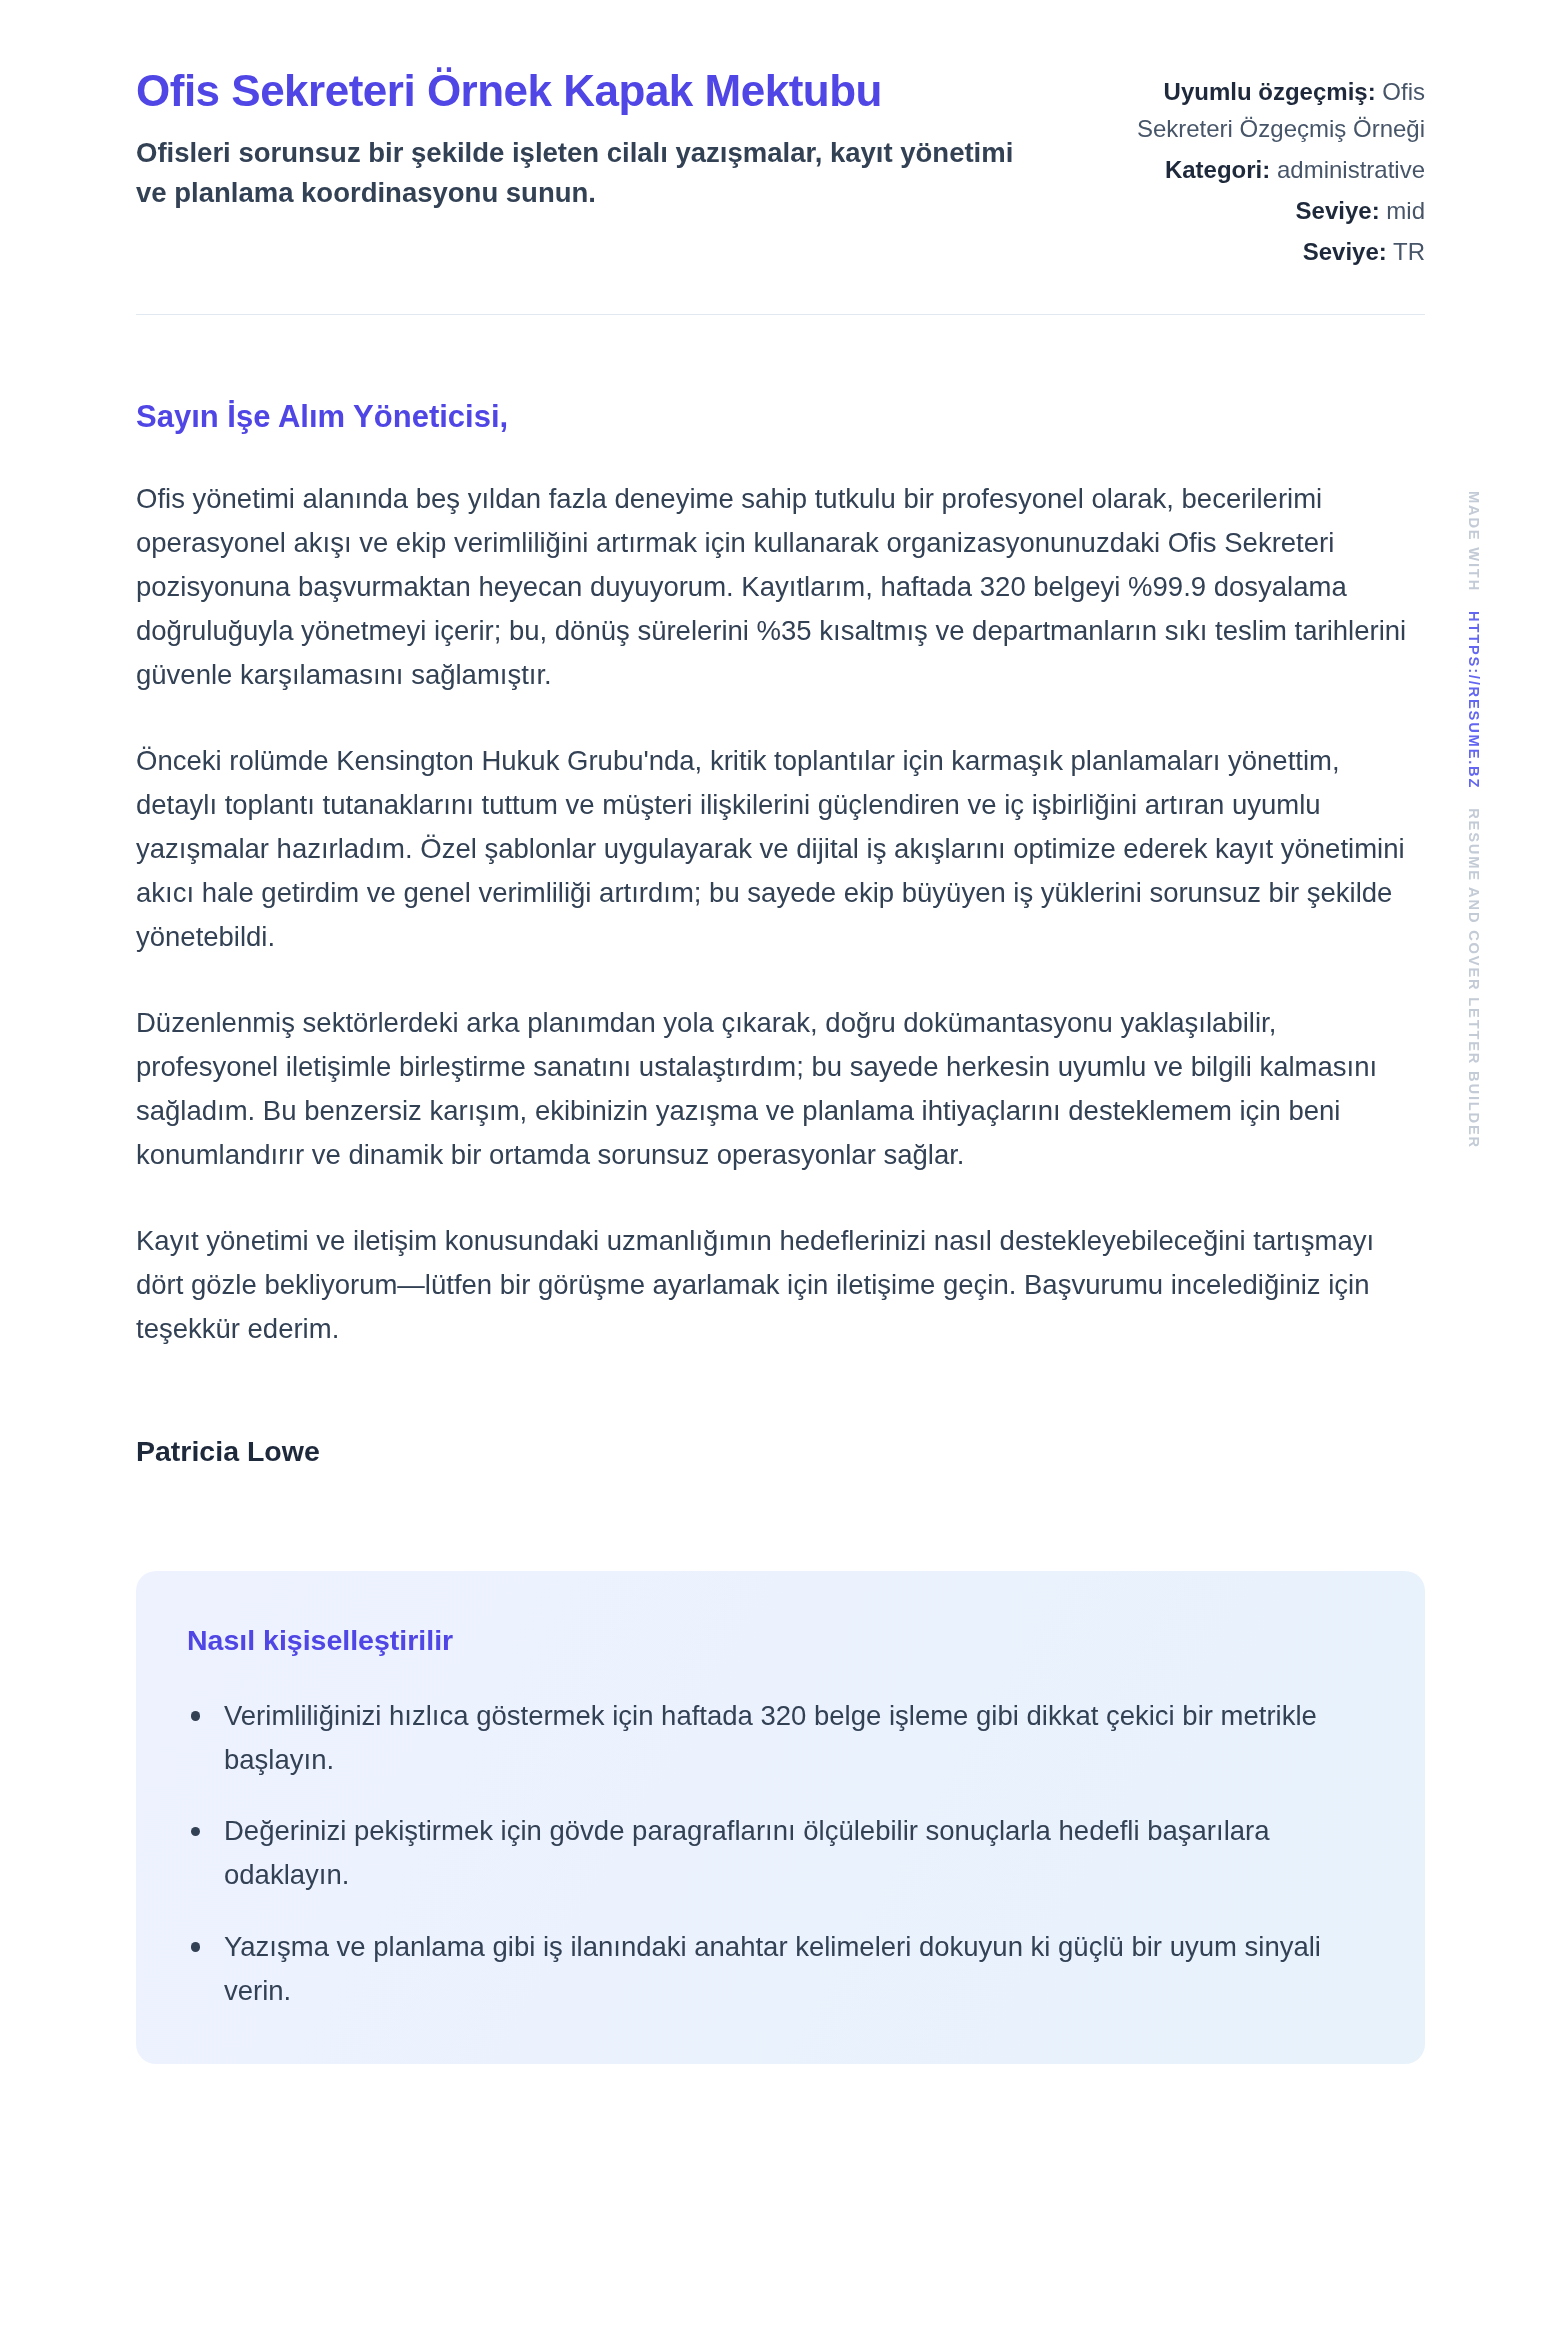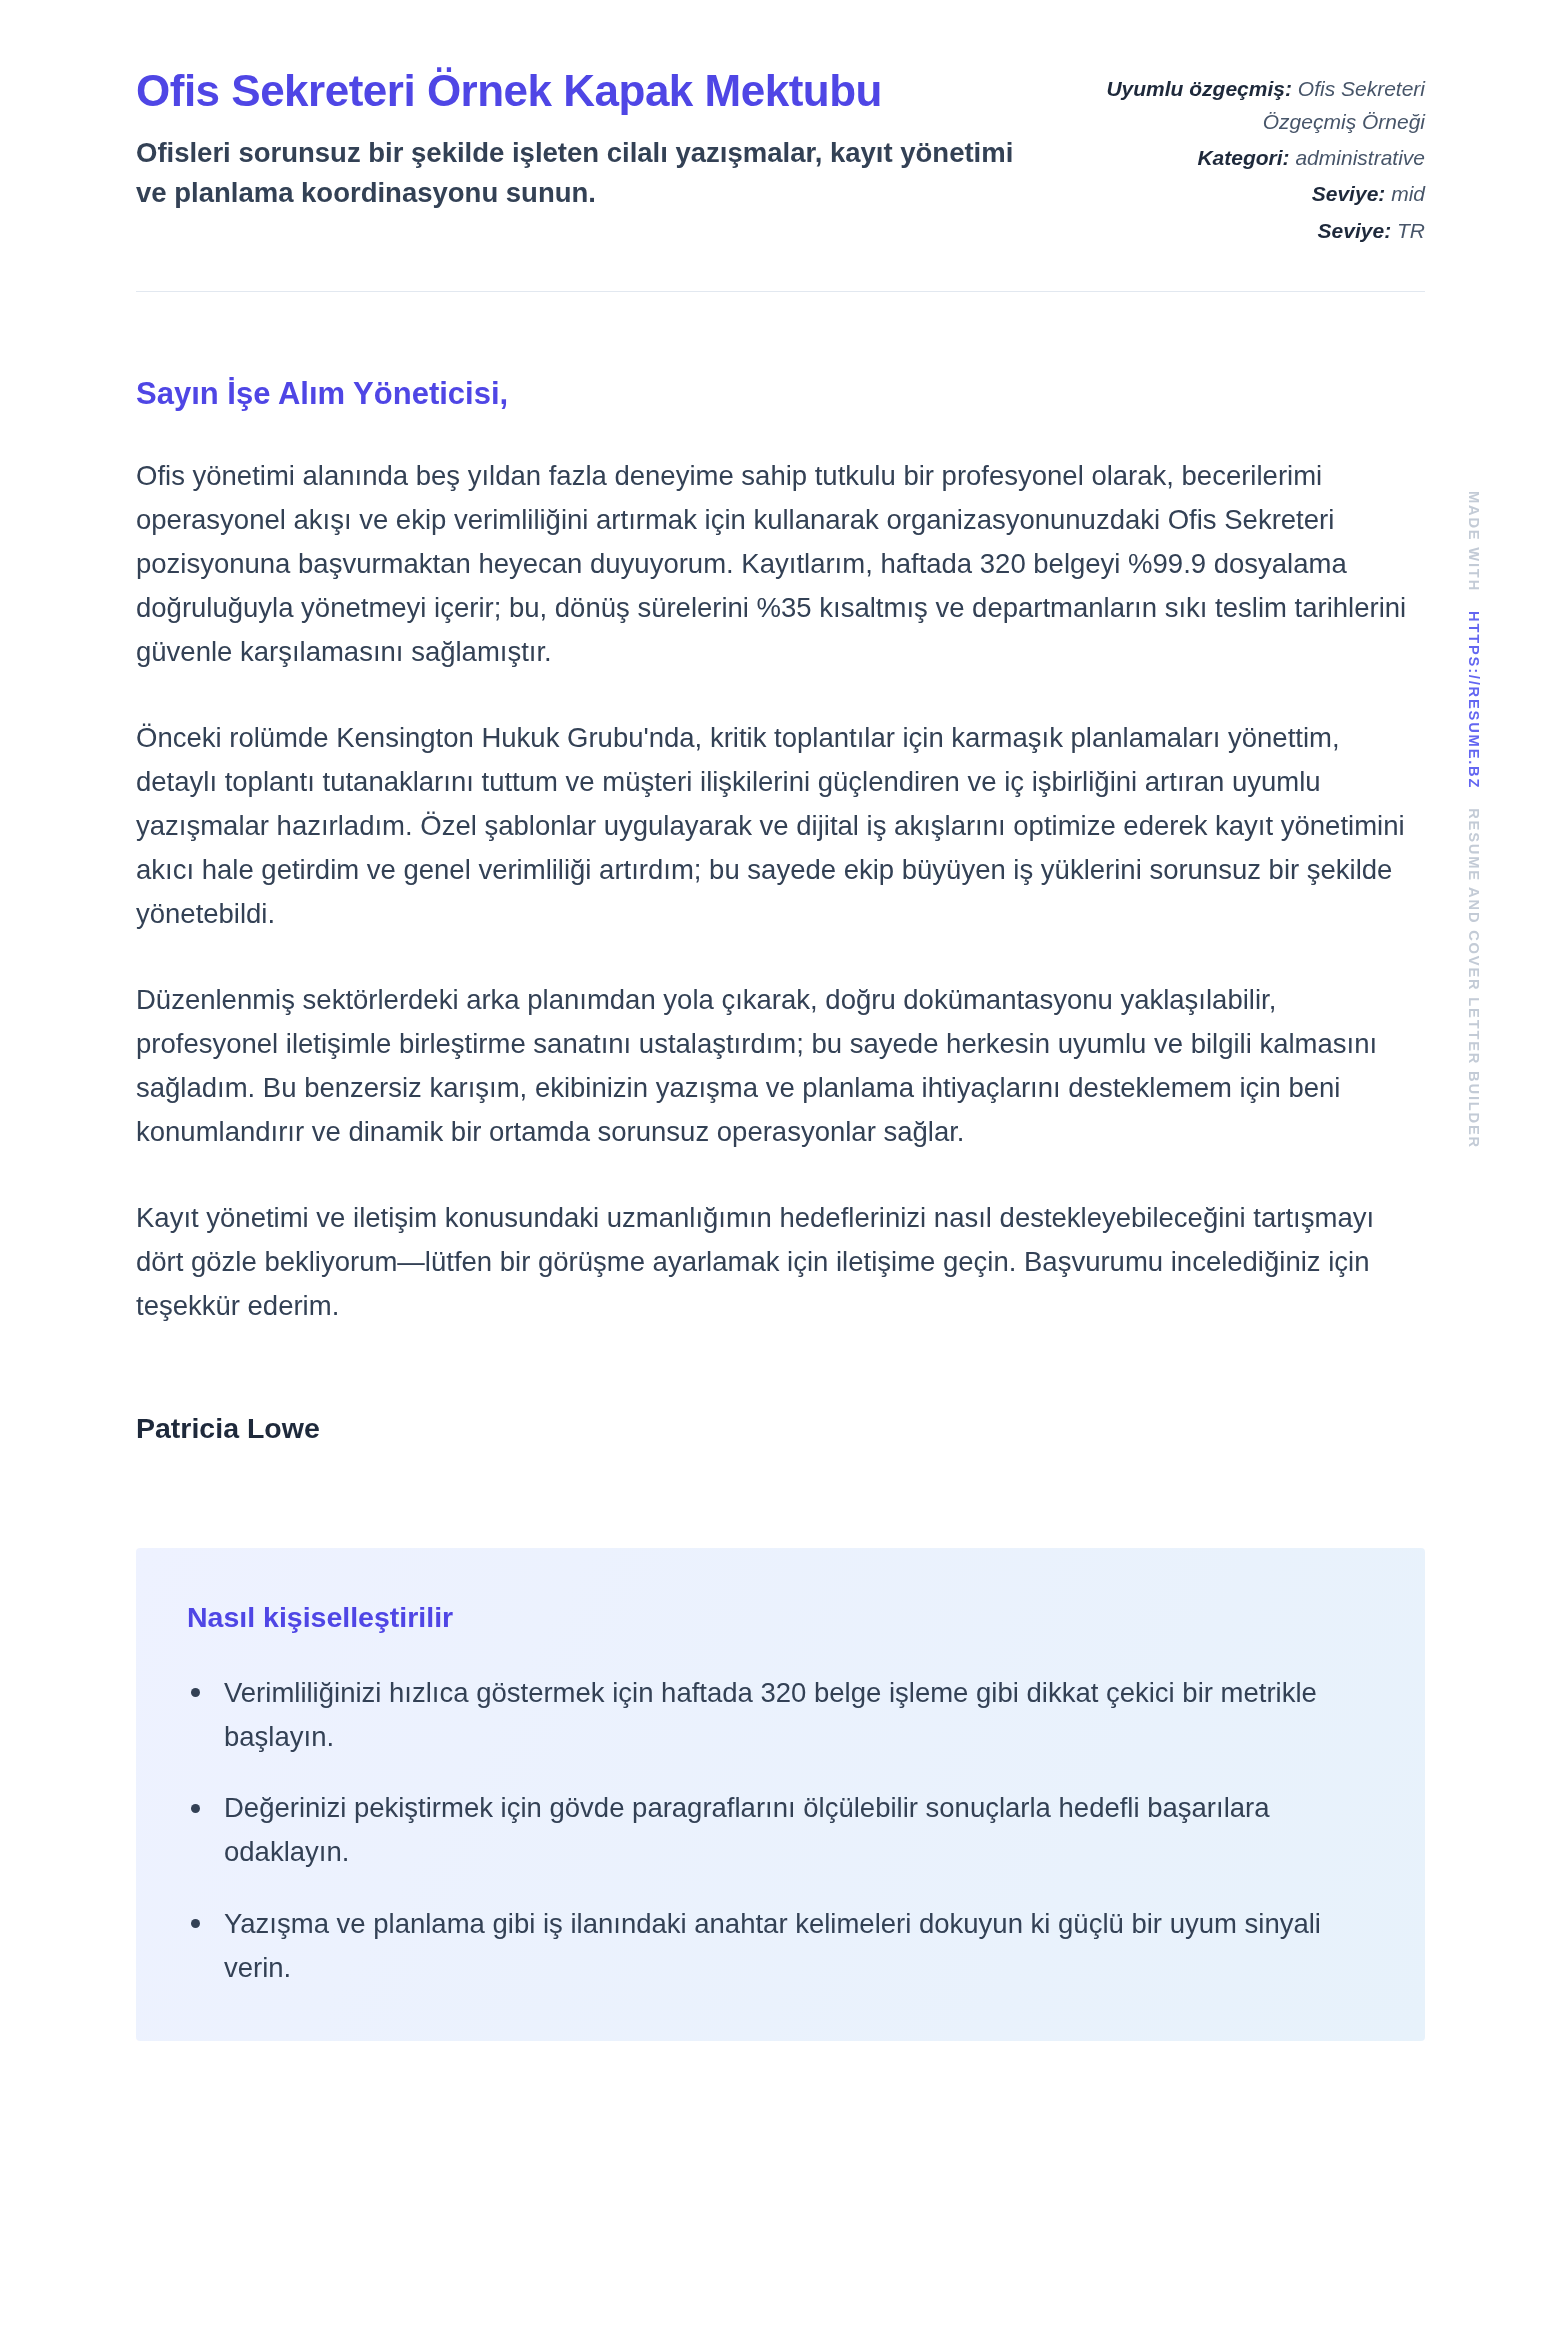--- a/index.html
+++ b/index.html
@@ -48,24 +48,23 @@
   .subtitle{
     color:var(--text);
     font-size:27.5px;
     line-height:1.45;
     font-weight:700;
     max-width:882px;
   }
   .meta{
     flex:0 0 331px;
     text-align:right;
-    font-size:21px;
+    font-size:24px;
     line-height:1.55;
     padding-top:7.3px;
-    font-style:italic;
   }
   .meta-row{margin-bottom:3.7px;}
   .meta-label{font-weight:700;color:var(--text-strong);}
   .meta-value{color:#475569;}
 
   .divider{
     border:none;
     border-top:1.8px solid var(--divider);
     margin-top:40px;
   }
@@ -112,21 +111,21 @@
     font-weight:500;
     padding:13px 27.5px;
     border-radius:917px;
     white-space:nowrap;
   }
 
   
   .tips-card{
     margin-top:103px;
     background:linear-gradient(120deg,var(--card-from) 0%,var(--card-to) 100%);
-    border-radius:4px;
+    border-radius:20px;
     padding:53px 55px 51px 51px;
   }
   .tips-title{
     color:var(--accent);
     font-size:28.5px;
     font-weight:700;
     margin-bottom:37px;
   }
   .tips-list{list-style:none;}
   .tips-list li{

